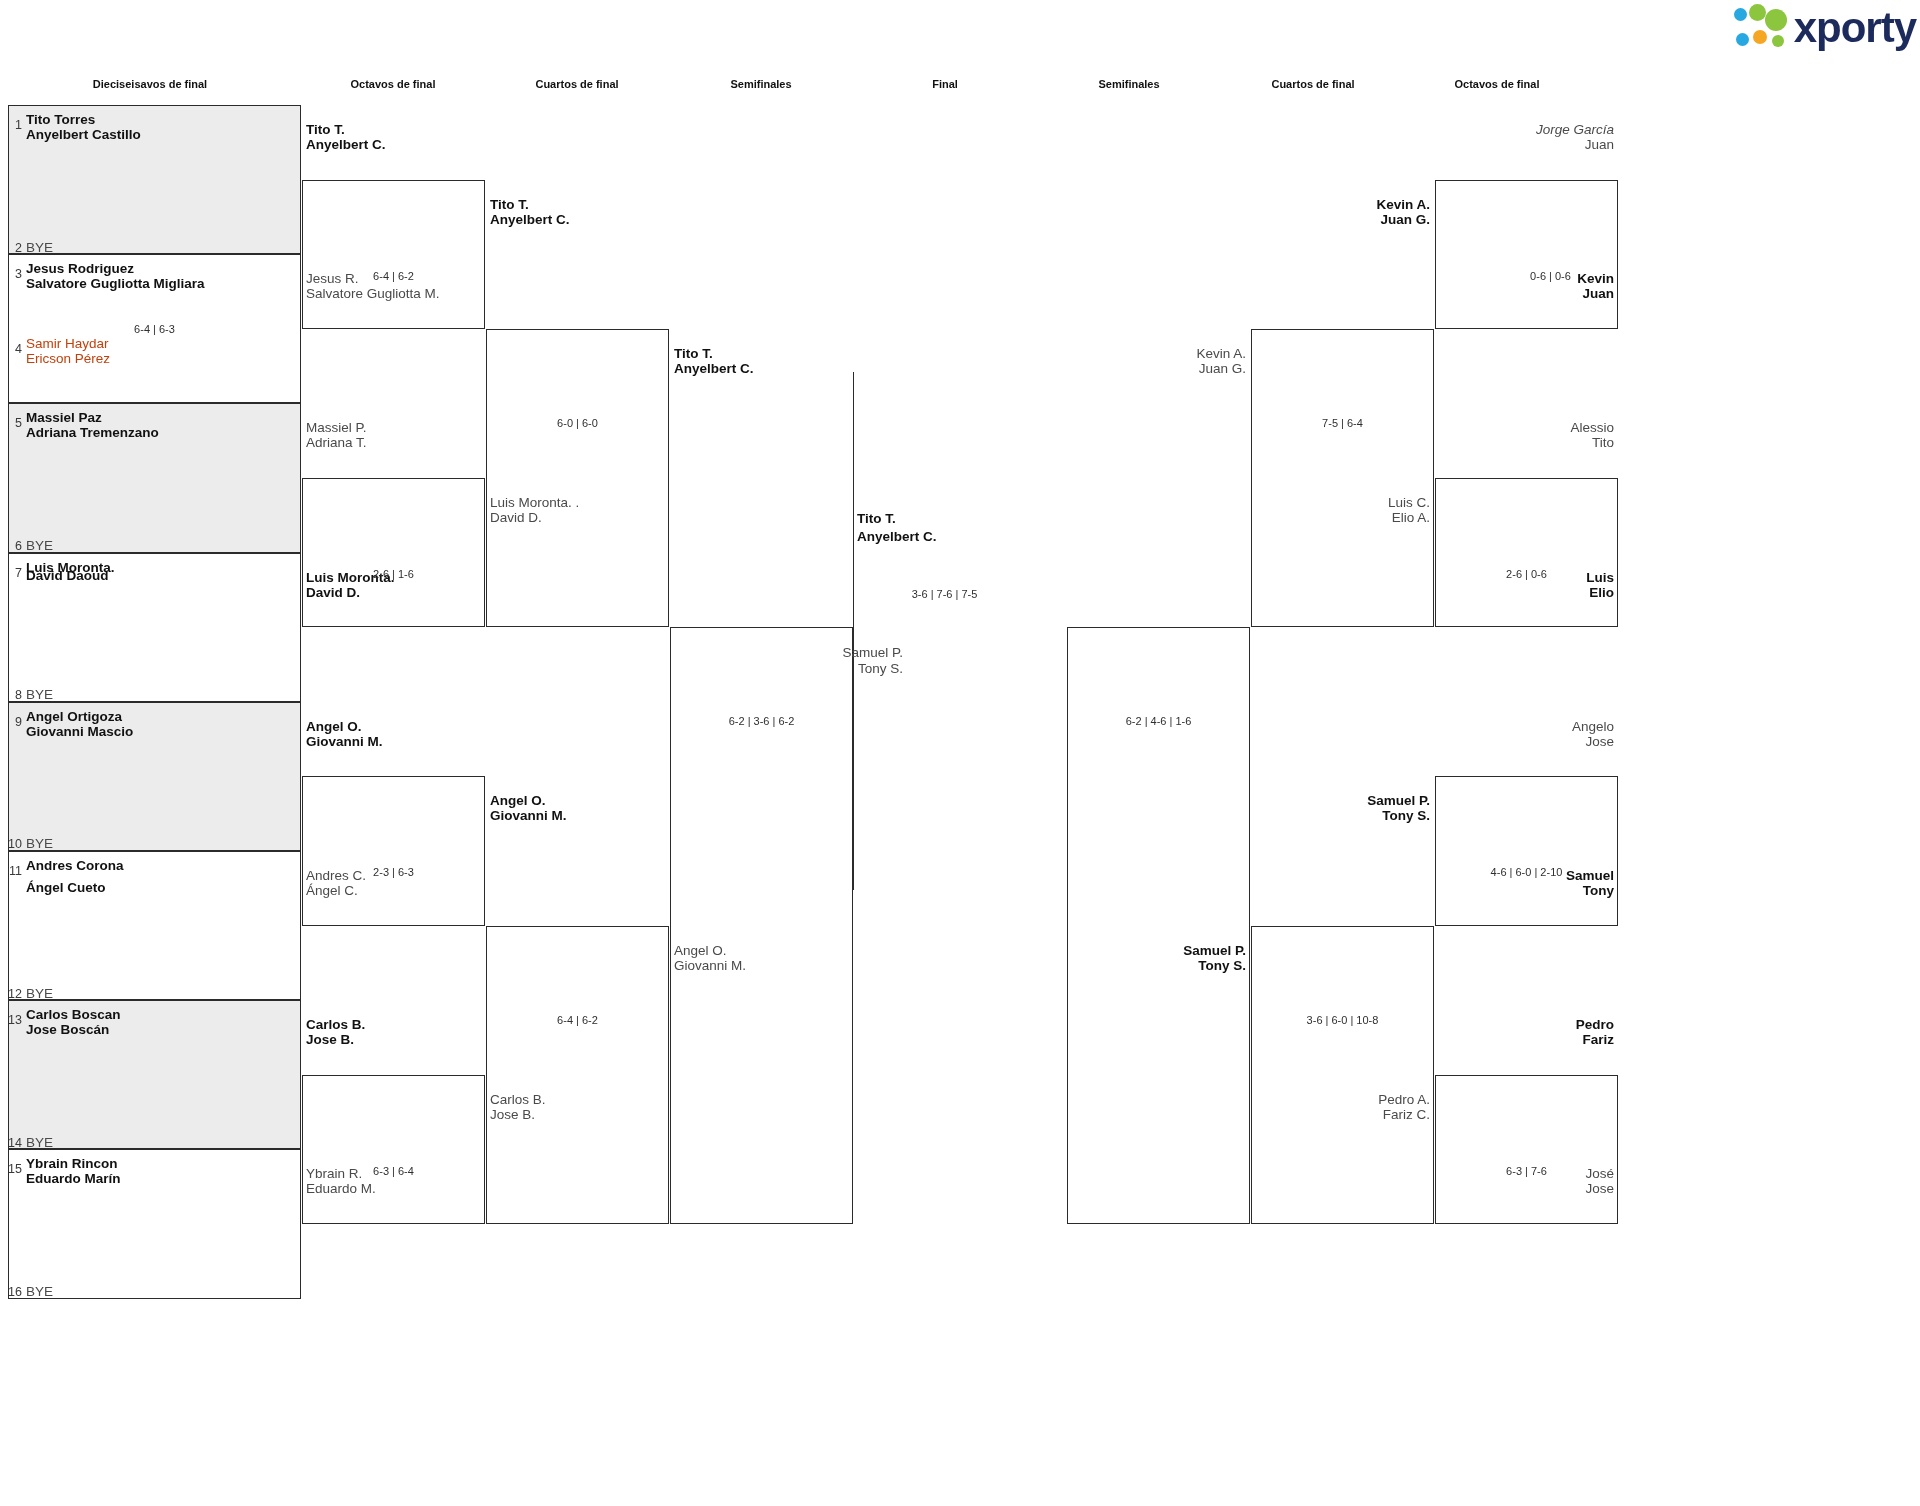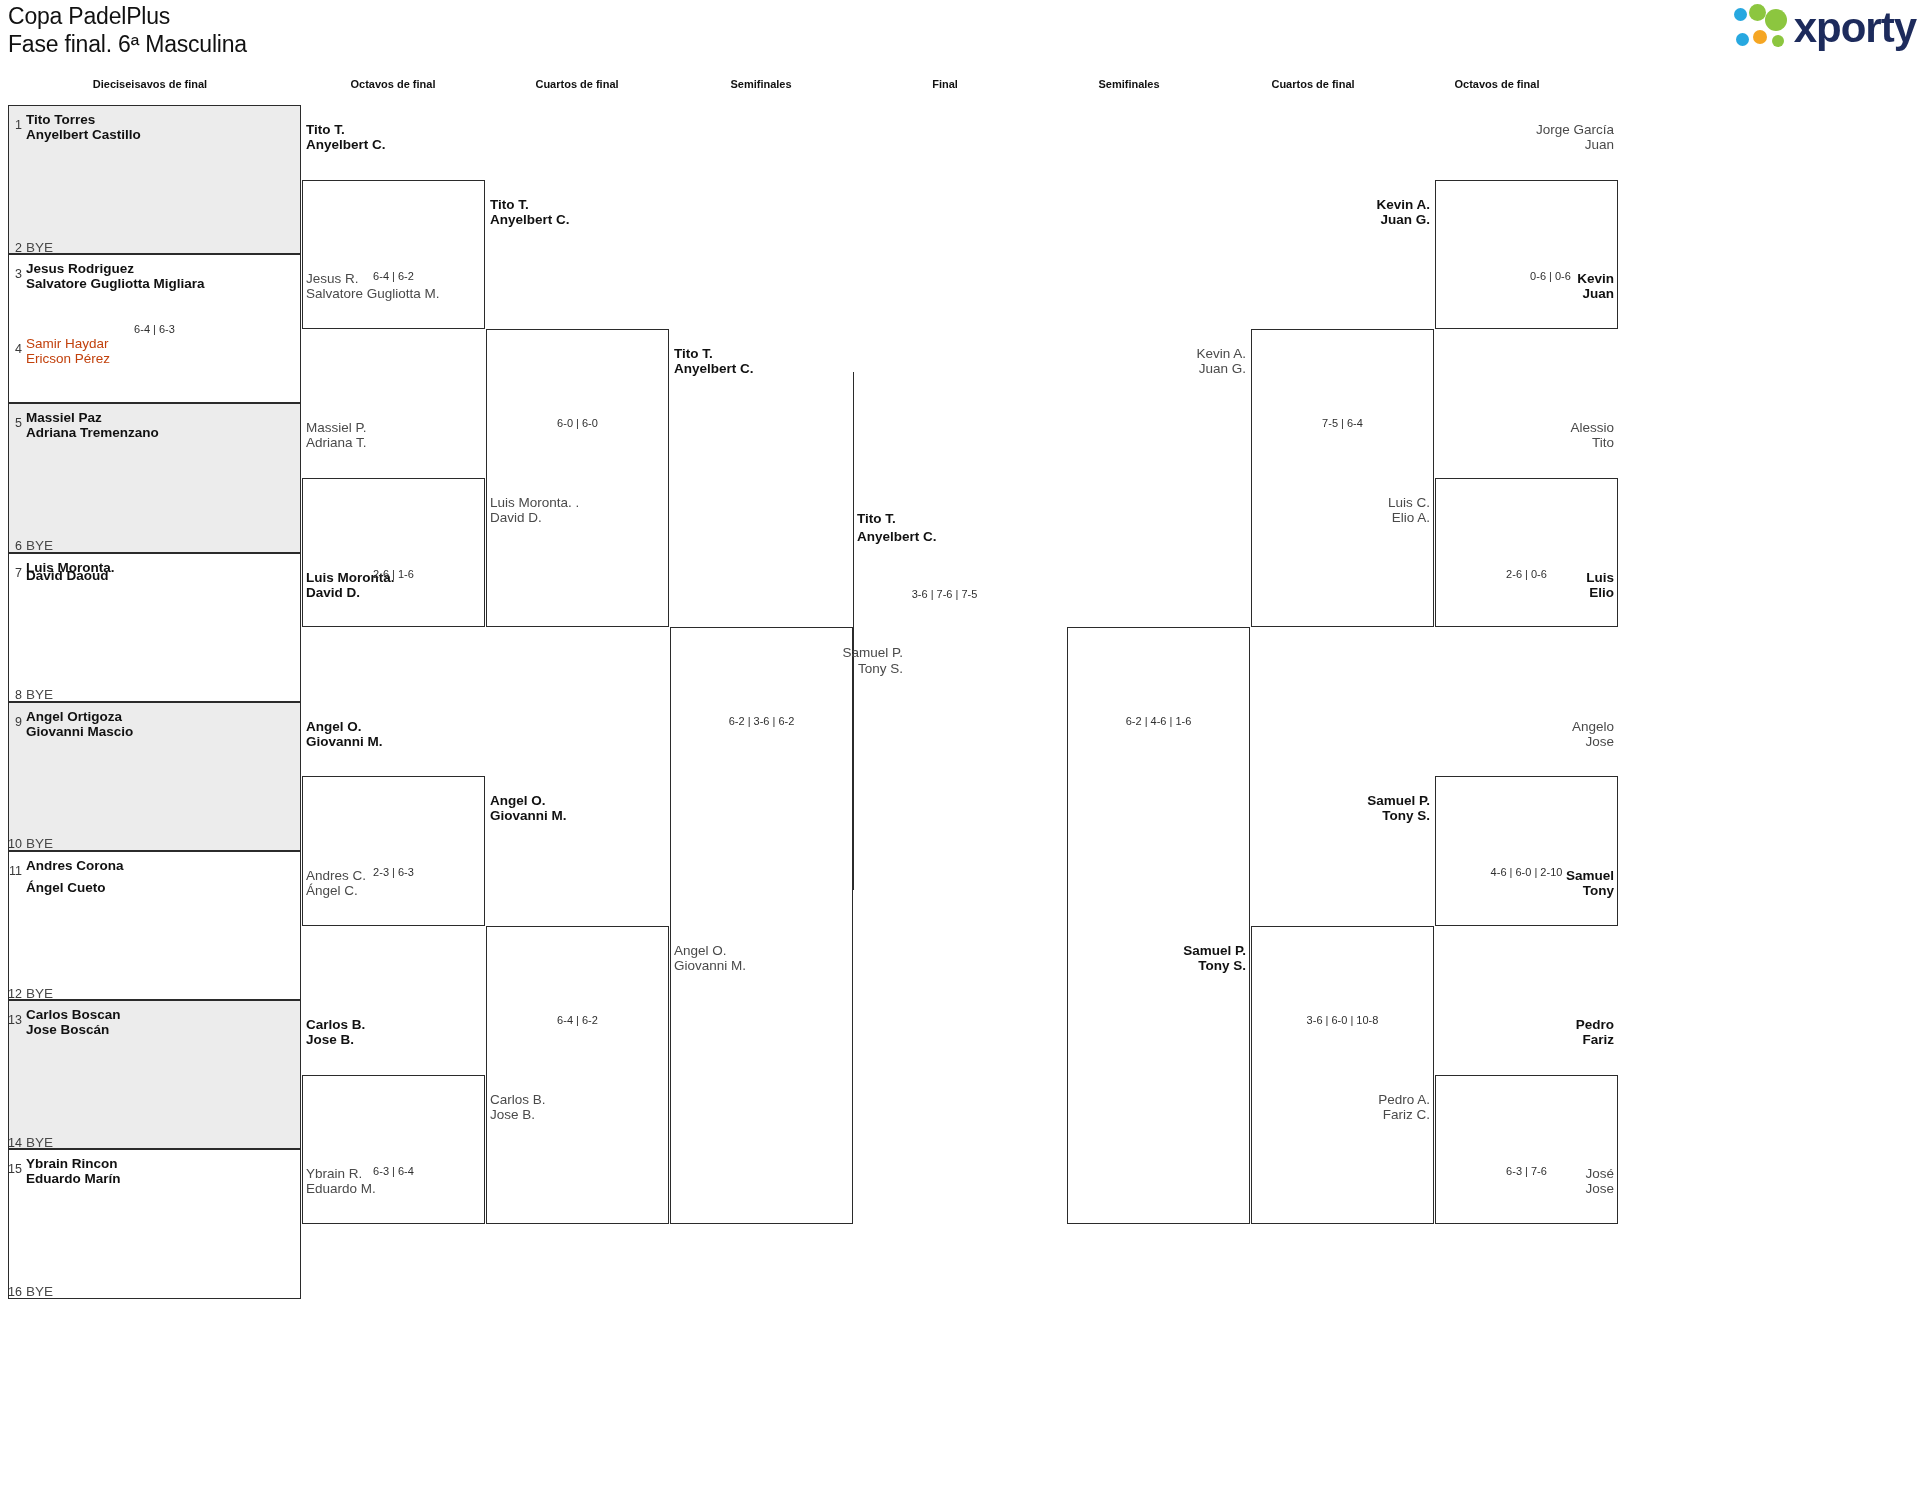--- a/index.html
+++ b/index.html
@@ -97,24 +97,20 @@
   .lbl.win { font-weight: 700; color: #111; }
   .lbl.lose { font-weight: 400; color: #4a4a4a; }
   .lbl.r { text-align: right; }
 </style>
 </head>
 <body>
 
 <div id="root">
 
   <div id="header">
-    <div id="title-block">
-      <div class="title-line1">Copa PadelPlus</div>
-      <div class="title-line2">Fase final. 6ª Masculina</div>
-    </div>
     <div id="logo">
       <div id="logo-mark">
         <i class="d1"></i>
           <i class="d2"></i>
           <i class="d3"></i>
         <i class="d4"></i>
           <i class="d5"></i>
           <i class="d6"></i>
       </div>
       <div id="logo-word">xporty</div>
@@ -243,21 +239,21 @@
       <div class="lbl r lose" style="left: 1247px; top: 495px; width: 183px;">Luis C.</div>
       <div class="lbl r lose" style="left: 1247px; top: 510px; width: 183px;">Elio A.</div>
       <div class="score" style="left: 1251px; top: 414.8px; width: 183px;">7-5 | 6-4</div>
       <div class="matchbox" style="left: 1251px; top: 925.6px; width: 183px; height: 298.4px;"></div>
       <div class="lbl r win" style="left: 1247px; top: 793.4px; width: 183px;">Samuel P.</div>
       <div class="lbl r win" style="left: 1247px; top: 808.4px; width: 183px;">Tony S.</div>
       <div class="lbl r lose" style="left: 1247px; top: 1091.8px; width: 183px;">Pedro A.</div>
       <div class="lbl r lose" style="left: 1247px; top: 1106.8px; width: 183px;">Fariz C.</div>
       <div class="score" style="left: 1251px; top: 1011.6px; width: 183px;">3-6 | 6-0 | 10-8</div>
       <div class="matchbox" style="left: 1435px; top: 179.6px; width: 183px; height: 149.2px;"></div>
-      <div class="lbl r lose" style="left: 1431px; top: 122px; width: 183px;">Jorge García</div>
+      <div class="lbl r lose" style="left: 1431px; top: 122px; width: 183px; font-style: italic;">Jorge García</div>
       <div class="lbl r lose" style="left: 1431px; top: 137px; width: 183px;">Juan</div>
       <div class="lbl r win" style="left: 1431px; top: 271.2px; width: 183px;">Kevin</div>
       <div class="lbl r win" style="left: 1431px; top: 286.2px; width: 183px;">Juan</div>
       <div class="score" style="left: 1435px; top: 267.6px; width: 183px; padding-left: 48px;">0-6 | 0-6</div>
       <div class="matchbox" style="left: 1435px; top: 478px; width: 183px; height: 149.2px;"></div>
       <div class="lbl r lose" style="left: 1431px; top: 420.4px; width: 183px;">Alessio</div>
       <div class="lbl r lose" style="left: 1431px; top: 435.4px; width: 183px;">Tito</div>
       <div class="lbl r win" style="left: 1431px; top: 569.6px; width: 183px;">Luis</div>
       <div class="lbl r win" style="left: 1431px; top: 584.6px; width: 183px;">Elio</div>
       <div class="score" style="left: 1435px; top: 566px; width: 183px;">2-6 | 0-6</div>

